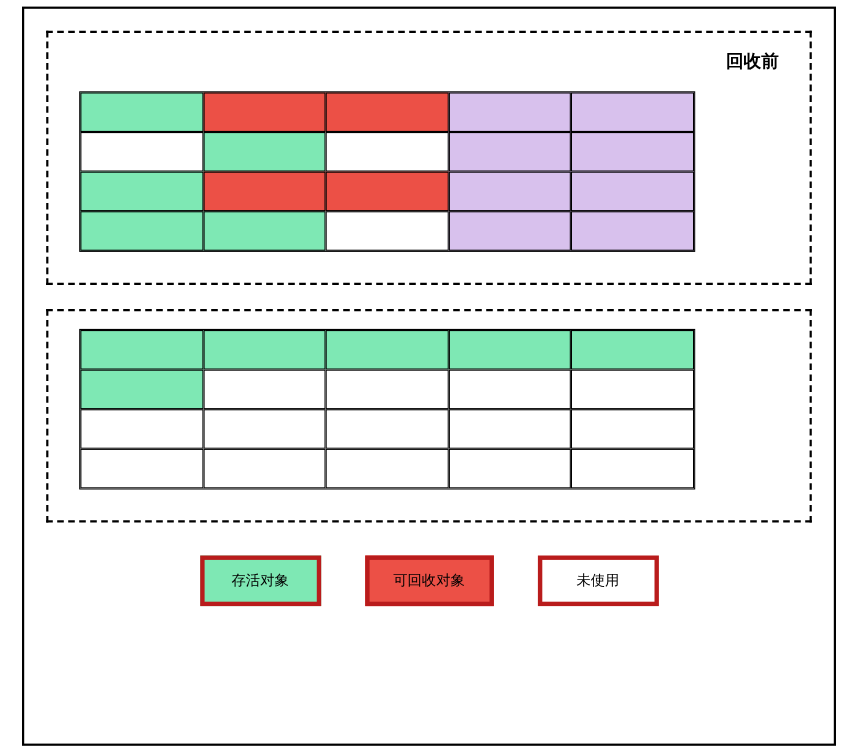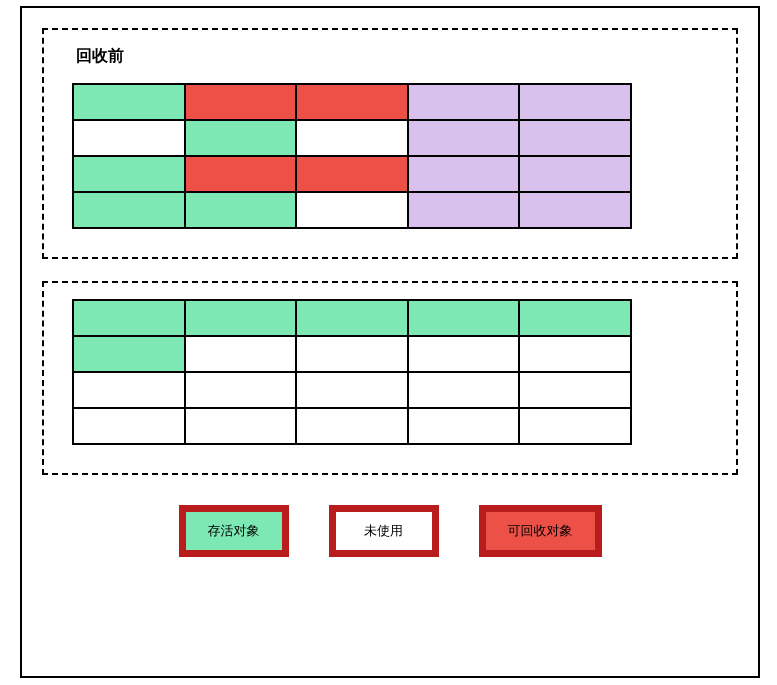--- a/index.html
+++ b/index.html
@@ -20,20 +20,21 @@
       top: 6px;
       left: 20px;
       width: 740px;
       height: 672px;
       padding: 20px;
     }
     .section {
       border: 2px dashed #000;
       padding: 16px 28px 28px 28px;
       margin-bottom: 22px;
+      text-align: right;
     }
     .section-title {
       font-size: 16px;
       font-weight: bold;
       margin-bottom: 16px;
       padding-left: 4px;
     }
     .grid {
       display: grid;
       grid-template-columns: repeat(5, 1fr);
@@ -49,21 +50,21 @@
     .cell.red { background: #ec5046; }
     .cell.purple { background: #d8c1ed; }
     .cell.white { background: #fff; }
     .legend {
       display: flex;
       justify-content: center;
       gap: 40px;
       margin-top: 30px;
     }
     .legend-item {
-      border: 7px solid #b91c1c;
+      border: 4px solid #b91c1c;
       padding: 10px 22px;
       font-size: 13px;
       min-width: 110px;
       text-align: center;
     }
     .legend-item.green { background: #7ee8b4; }
     .legend-item.red { background: #ec5046; }
     .legend-item.white { background: #fff; }
   </style>
 </head>
@@ -117,17 +118,17 @@
         <div class="cell white"></div>
         <div class="cell white"></div>
         <div class="cell white"></div>
         <div class="cell white"></div>
         <div class="cell white"></div>
       </div>
   </div>
 
   <div class="legend">
     <div class="legend-item green">存活对象</div>
+    <div class="legend-item red">可回收对象</div>
     <div class="legend-item white">未使用</div>
-    <div class="legend-item red">可回收对象</div>
   </div>
 
 </div>
 
 </body></html>

